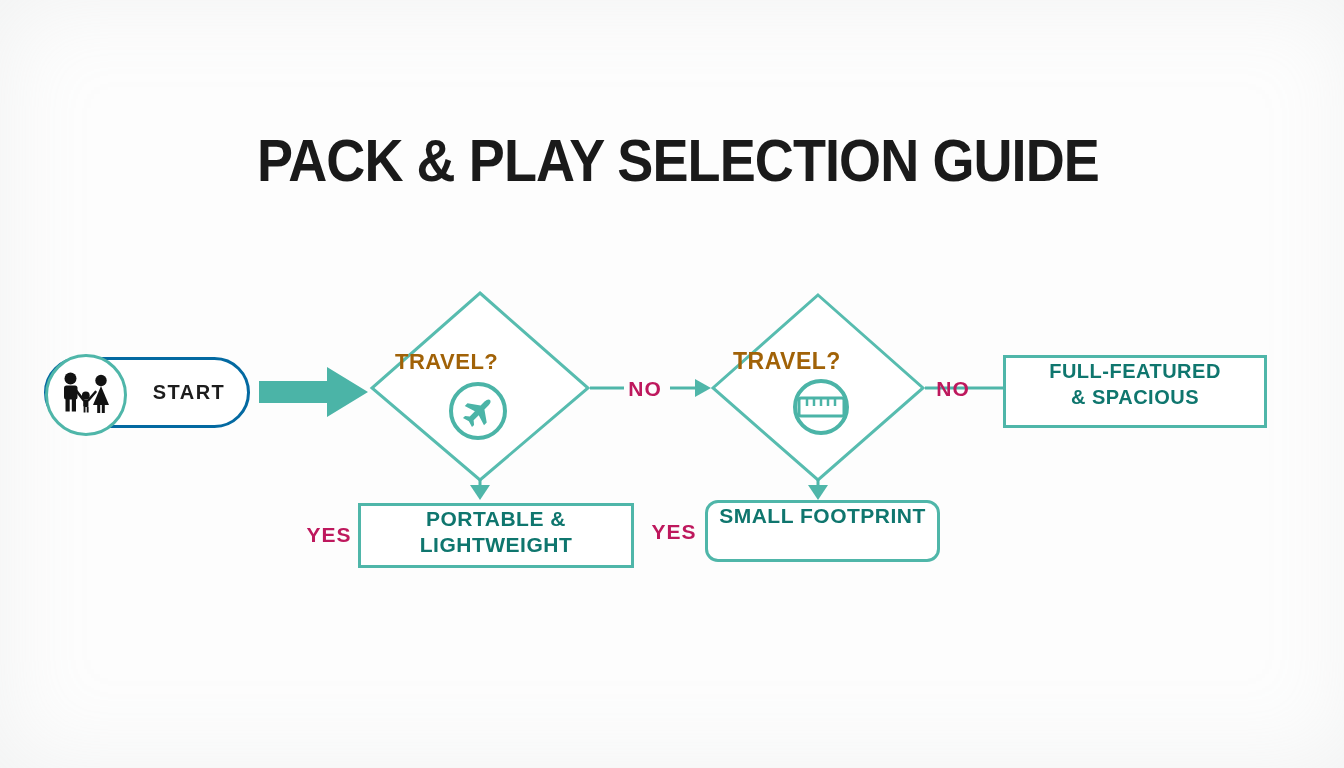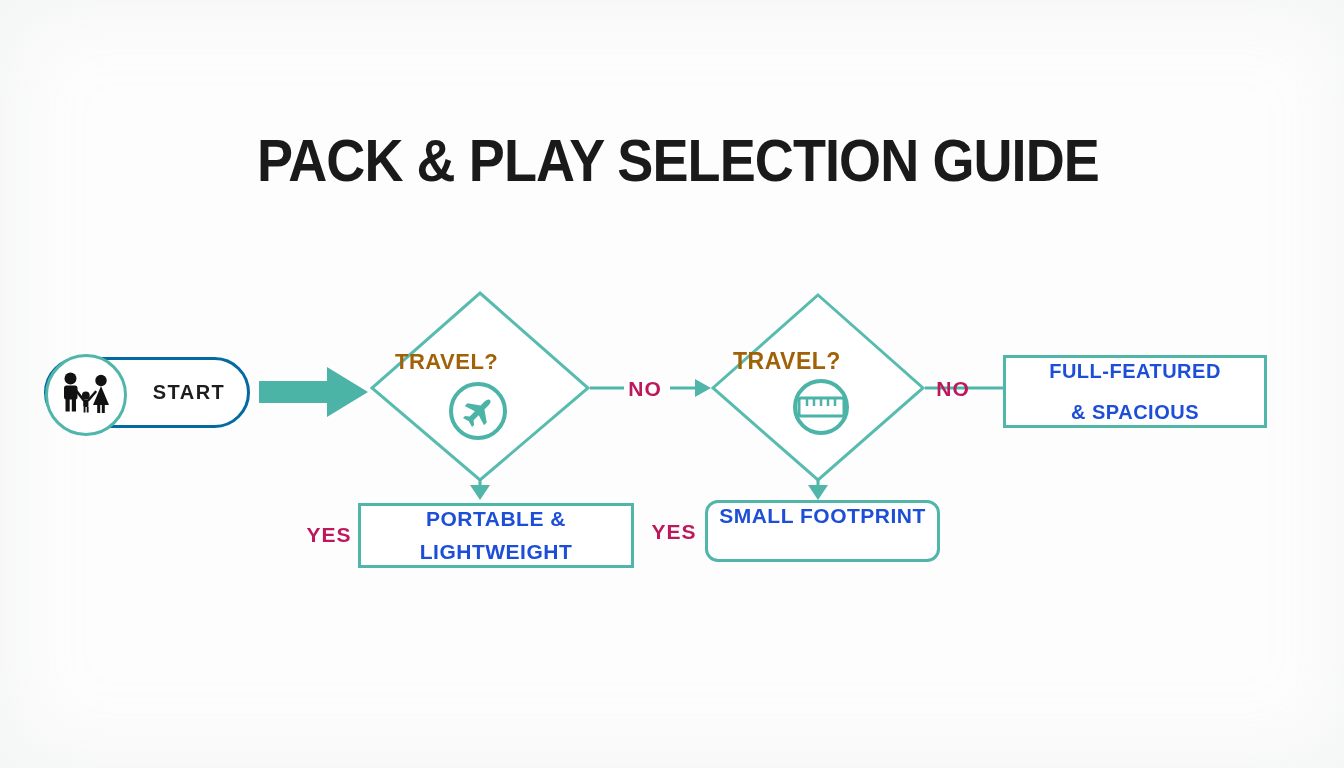--- a/index.html
+++ b/index.html
@@ -51,22 +51,22 @@
     font-weight:bold;color:#be185d;letter-spacing:1px;font-size:21px;
   }
   .no1{left:622px;top:377px;width:46px;}
   .no2{left:927px;top:377px;width:52px;}
   .yes1{left:300px;top:523px;width:58px;}
   .yes2{left:645px;top:520px;width:58px;}
   
   .result-box{
     position:absolute;box-sizing:border-box;
     border:3px solid #4fb6a9;background:#fff;
-    display:flex;flex-direction:column;align-items:center;justify-content:space-between;
-    font-weight:bold;color:#1d4ed8;text-align:center;
+    display:flex;flex-direction:column;align-items:center;justify-content:flex-start;
+    font-weight:bold;color:#0f766e;text-align:center;
     letter-spacing:.5px;line-height:26px;
   }
   .box-portable{left:358px;top:503px;width:276px;height:65px;font-size:21px;}
   .box-small{left:705px;top:500px;width:235px;height:62px;font-size:21px;border-radius:13px;}
   .box-full{left:1003px;top:355px;width:264px;height:73px;font-size:20px;}
 </style>
 </head>
 <body>
 
 <div class="canvas">

